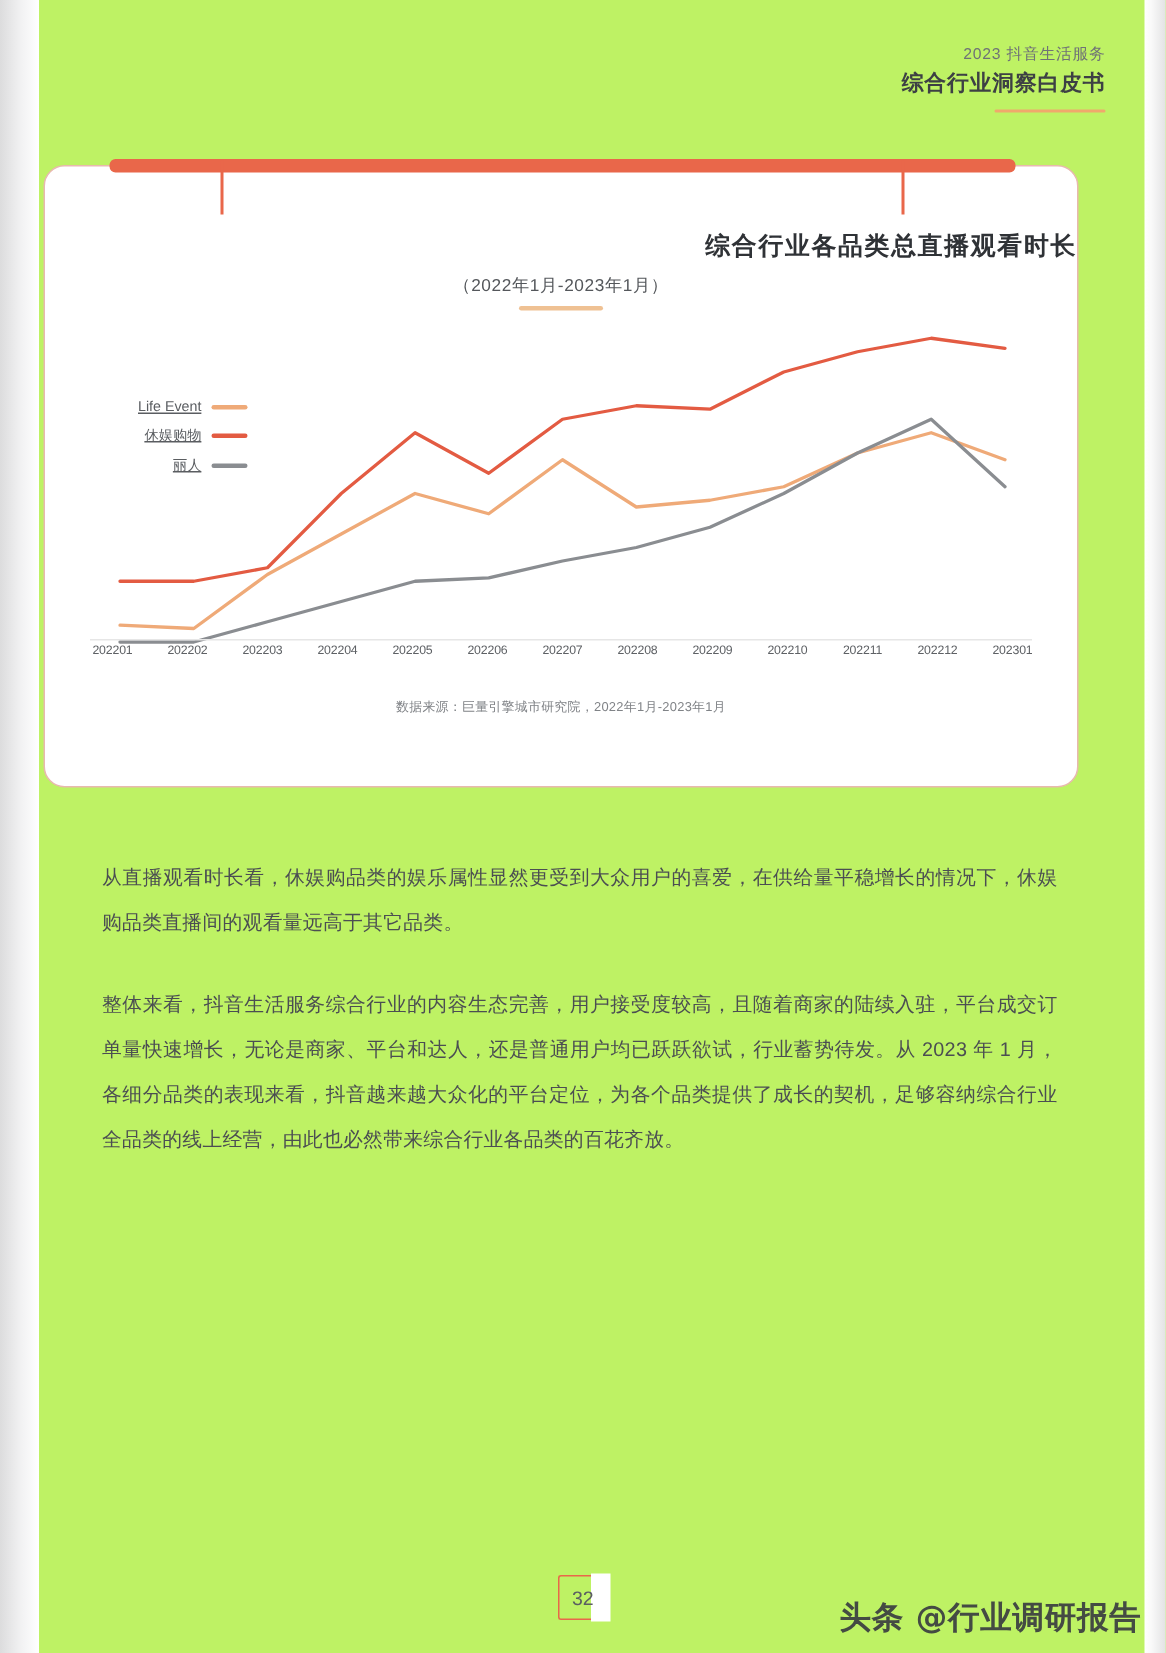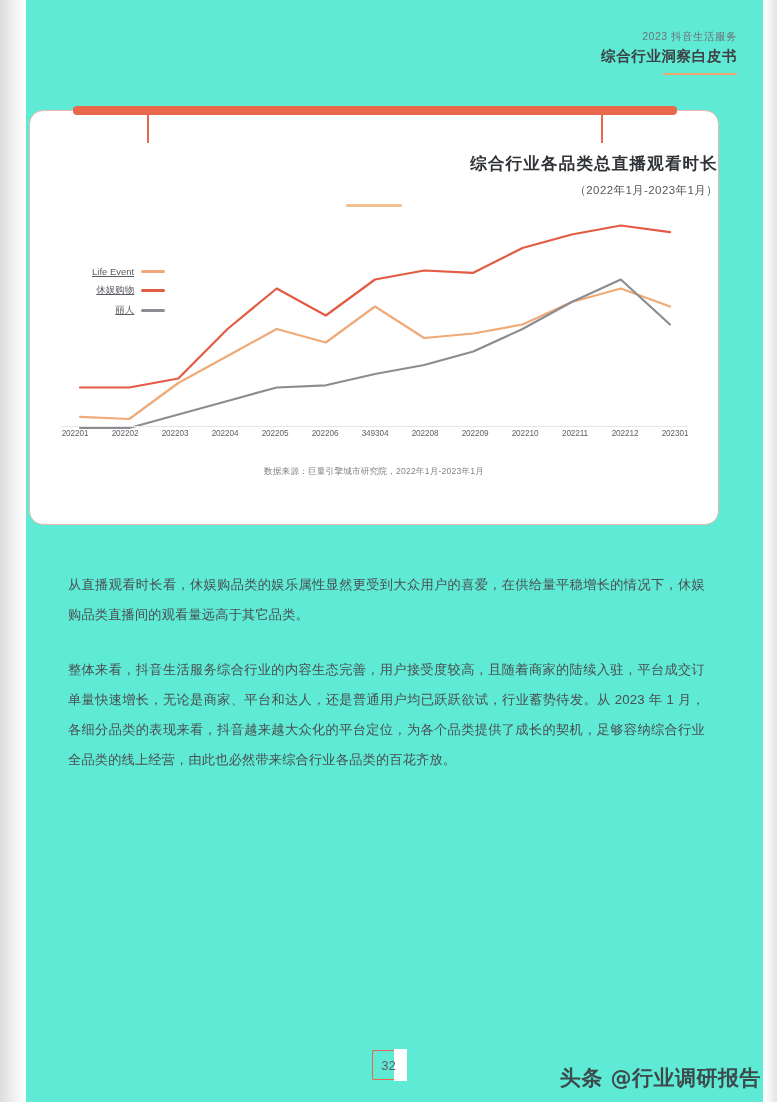--- a/index.html
+++ b/index.html
@@ -5,21 +5,21 @@
   * { box-sizing: border-box; margin: 0; padding: 0; }
   html, body {
     width: 777px; height: 1102px;
     background: #e9e9ea;
     font-family: "Liberation Sans", "DejaVu Sans", sans-serif;
     overflow: hidden;
   }
   #page {
     position: relative;
     width: 777px; height: 1102px;
-    background: #5eead4;
+    background: #bef264;
   }
   
   #page::before {
     content: "";
     position: absolute; left: 0; top: 0; bottom: 0; width: 26px;
     background: linear-gradient(to right, #dcdcdd 0%, #f2f2f3 55%, #ffffff 100%);
     pointer-events: none;
   }
   #page::after {
     content: "";
@@ -67,21 +67,21 @@
   .card-tick-r { right: 115px; }
 
   .chart-title {
     position: absolute; top: 42px; left: 0; right: 0;
     text-align: right;
     font-size: 16.5px; font-weight: bold; color: #2f3236;
     letter-spacing: 1.2px;
   }
   .chart-subtitle {
     position: absolute; top: 72px; left: 0; right: 0;
-    text-align: right;
+    text-align: center;
     font-size: 11.5px; color: #54575b; letter-spacing: .4px;
   }
   .subtitle-rule {
     position: absolute; top: 93px; left: 50%;
     transform: translateX(-50%);
     width: 56px; height: 2.5px; background: #efc193; border-radius: 2px;
   }
 
   
   .legend {
@@ -201,21 +201,21 @@
     </div>
 
     <div class="axis-rule"></div>
     <div class="axis-labels" id="axis-labels">
         <div class="axis-tick">202201</div>
         <div class="axis-tick">202202</div>
         <div class="axis-tick">202203</div>
         <div class="axis-tick">202204</div>
         <div class="axis-tick">202205</div>
         <div class="axis-tick">202206</div>
-        <div class="axis-tick">349304</div>
+        <div class="axis-tick">202207</div>
         <div class="axis-tick">202208</div>
         <div class="axis-tick">202209</div>
         <div class="axis-tick">202210</div>
         <div class="axis-tick">202211</div>
         <div class="axis-tick">202212</div>
         <div class="axis-tick">202301</div>
       </div>
 
     <div class="chart-source">数据来源：巨量引擎城市研究院，2022年1月-2023年1月</div>
   </div>

